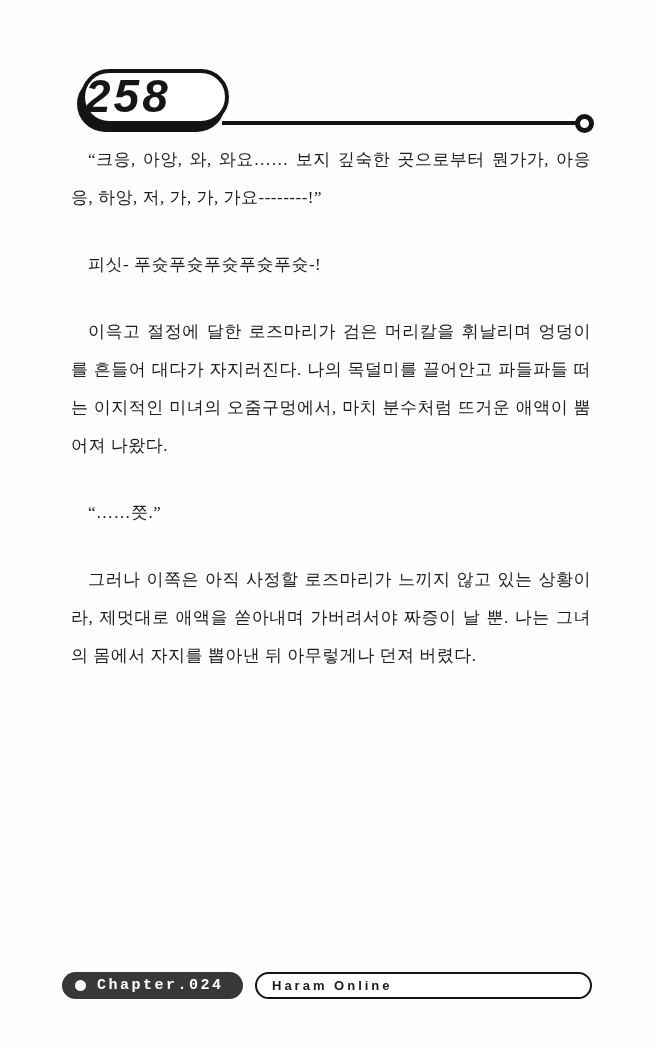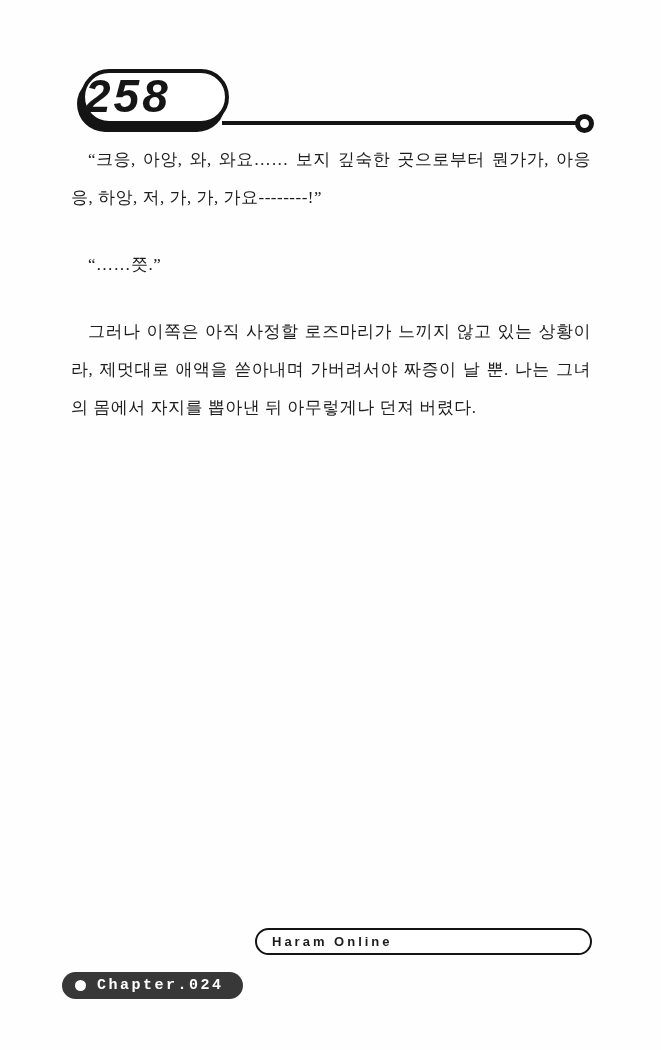--- a/index.html
+++ b/index.html
@@ -90,21 +90,21 @@
     font-family: Liberation Mono, monospace;
     font-size: 15px;
     font-weight: bold;
     letter-spacing: 2.5px;
     color: #fff;
     margin-left: 11px;
     white-space: nowrap;
   }
   .book-title-badge {
     position: absolute;
-    left: 255px; top: 928px;
+    left: 255px; top: 972px;
     width: 337px; height: 27px;
     background: #fff;
     border: 2.5px solid #141414;
     border-radius: 14px;
     display: flex; align-items: center;
     box-sizing: border-box;
   }
   .book-title-label {
     font-family: "Liberation Sans", "DejaVu Sans", sans-serif;
     font-size: 13px;
@@ -119,20 +119,22 @@
 <body>
 
 <div class="page-badge">
   <span class="page-number">258</span>
 </div>
 <div class="header-rule"></div>
 <div class="header-ring"></div>
 
 <div class="novel-text">
   <p class="gap-after">“크응, 아앙, 와, 와요…… 보지 깊숙한 곳으로부터 뭔가가, 아응응, 하앙, 저, 가, 가, 가요--------!”</p>
+  <p class="gap-after">피싯- 푸슛푸슛푸슛푸슛푸슛-!</p>
+  <p class="gap-after">이윽고 절정에 달한 로즈마리가 검은 머리칼을 휘날리며 엉덩이를 흔들어 대다가 자지러진다. 나의 목덜미를 끌어안고 파들파들 떠는 이지적인 미녀의 오줌구멍에서, 마치 분수처럼 뜨거운 애액이 뿜어져 나왔다.</p>
   <p class="gap-after">“……쯧.”</p>
   <p>그러나 이쪽은 아직 사정할 로즈마리가 느끼지 않고 있는 상황이라, 제멋대로 애액을 쏟아내며 가버려서야 짜증이 날 뿐. 나는 그녀의 몸에서 자지를 뽑아낸 뒤 아무렇게나 던져 버렸다.</p>
 </div>
 
 <div class="chapter-badge">
   <span class="chapter-dot"></span>
   <span class="chapter-label">Chapter.024</span>
 </div>
 <div class="book-title-badge">
   <span class="book-title-label">Haram Online</span>

